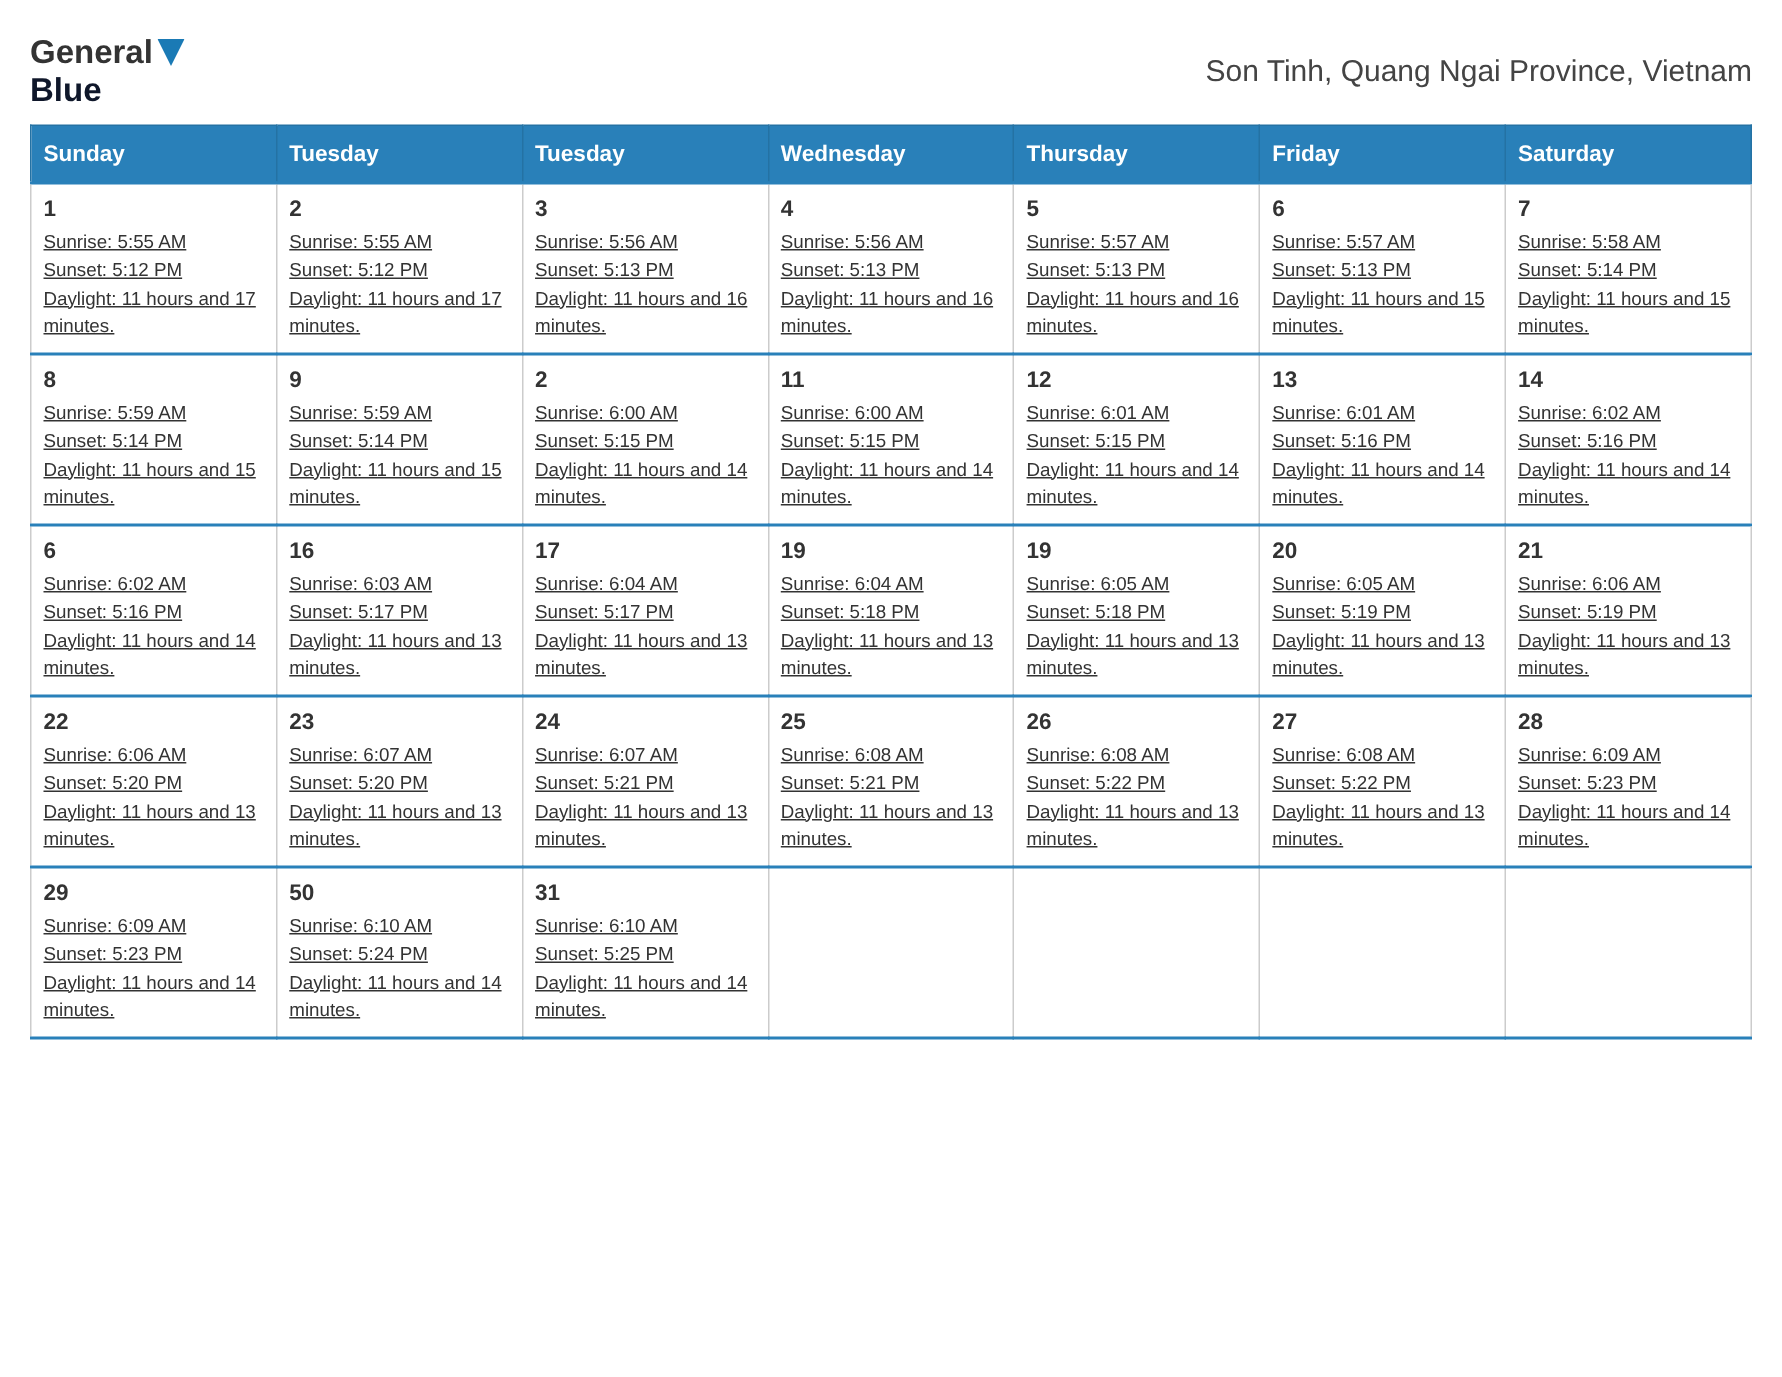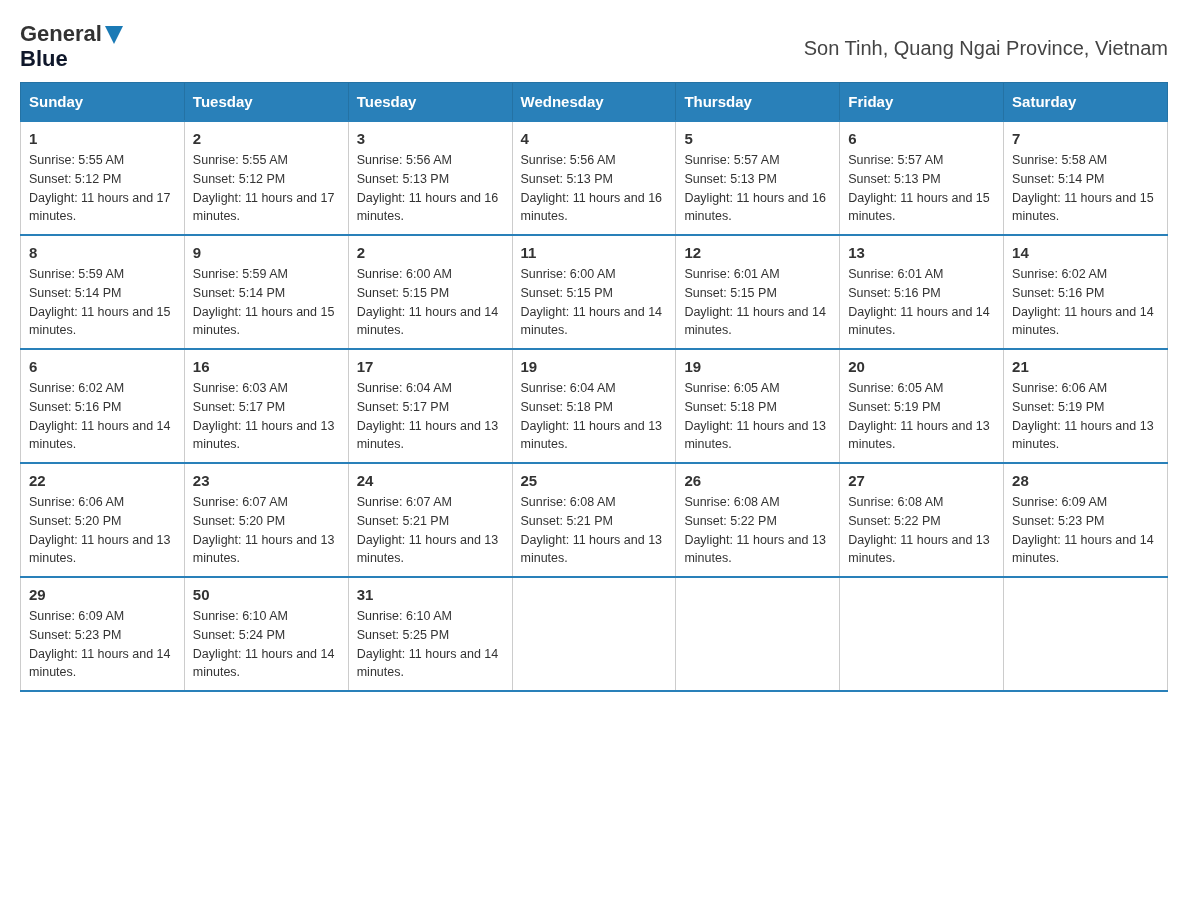--- a/index.html
+++ b/index.html
@@ -77,20 +77,21 @@
     }
     .day-number {
       font-size: 15px;
       font-weight: bold;
       margin-bottom: 4px;
       display: block;
     }
     .day-info {
       font-size: 12.5px;
       line-height: 1.5;
+      text-decoration: underline;
     }
     .empty-cell {
       background: #fff;
     }
   </style>
 </head>
 <body>
 
 <div>
   <div class="header-section">

